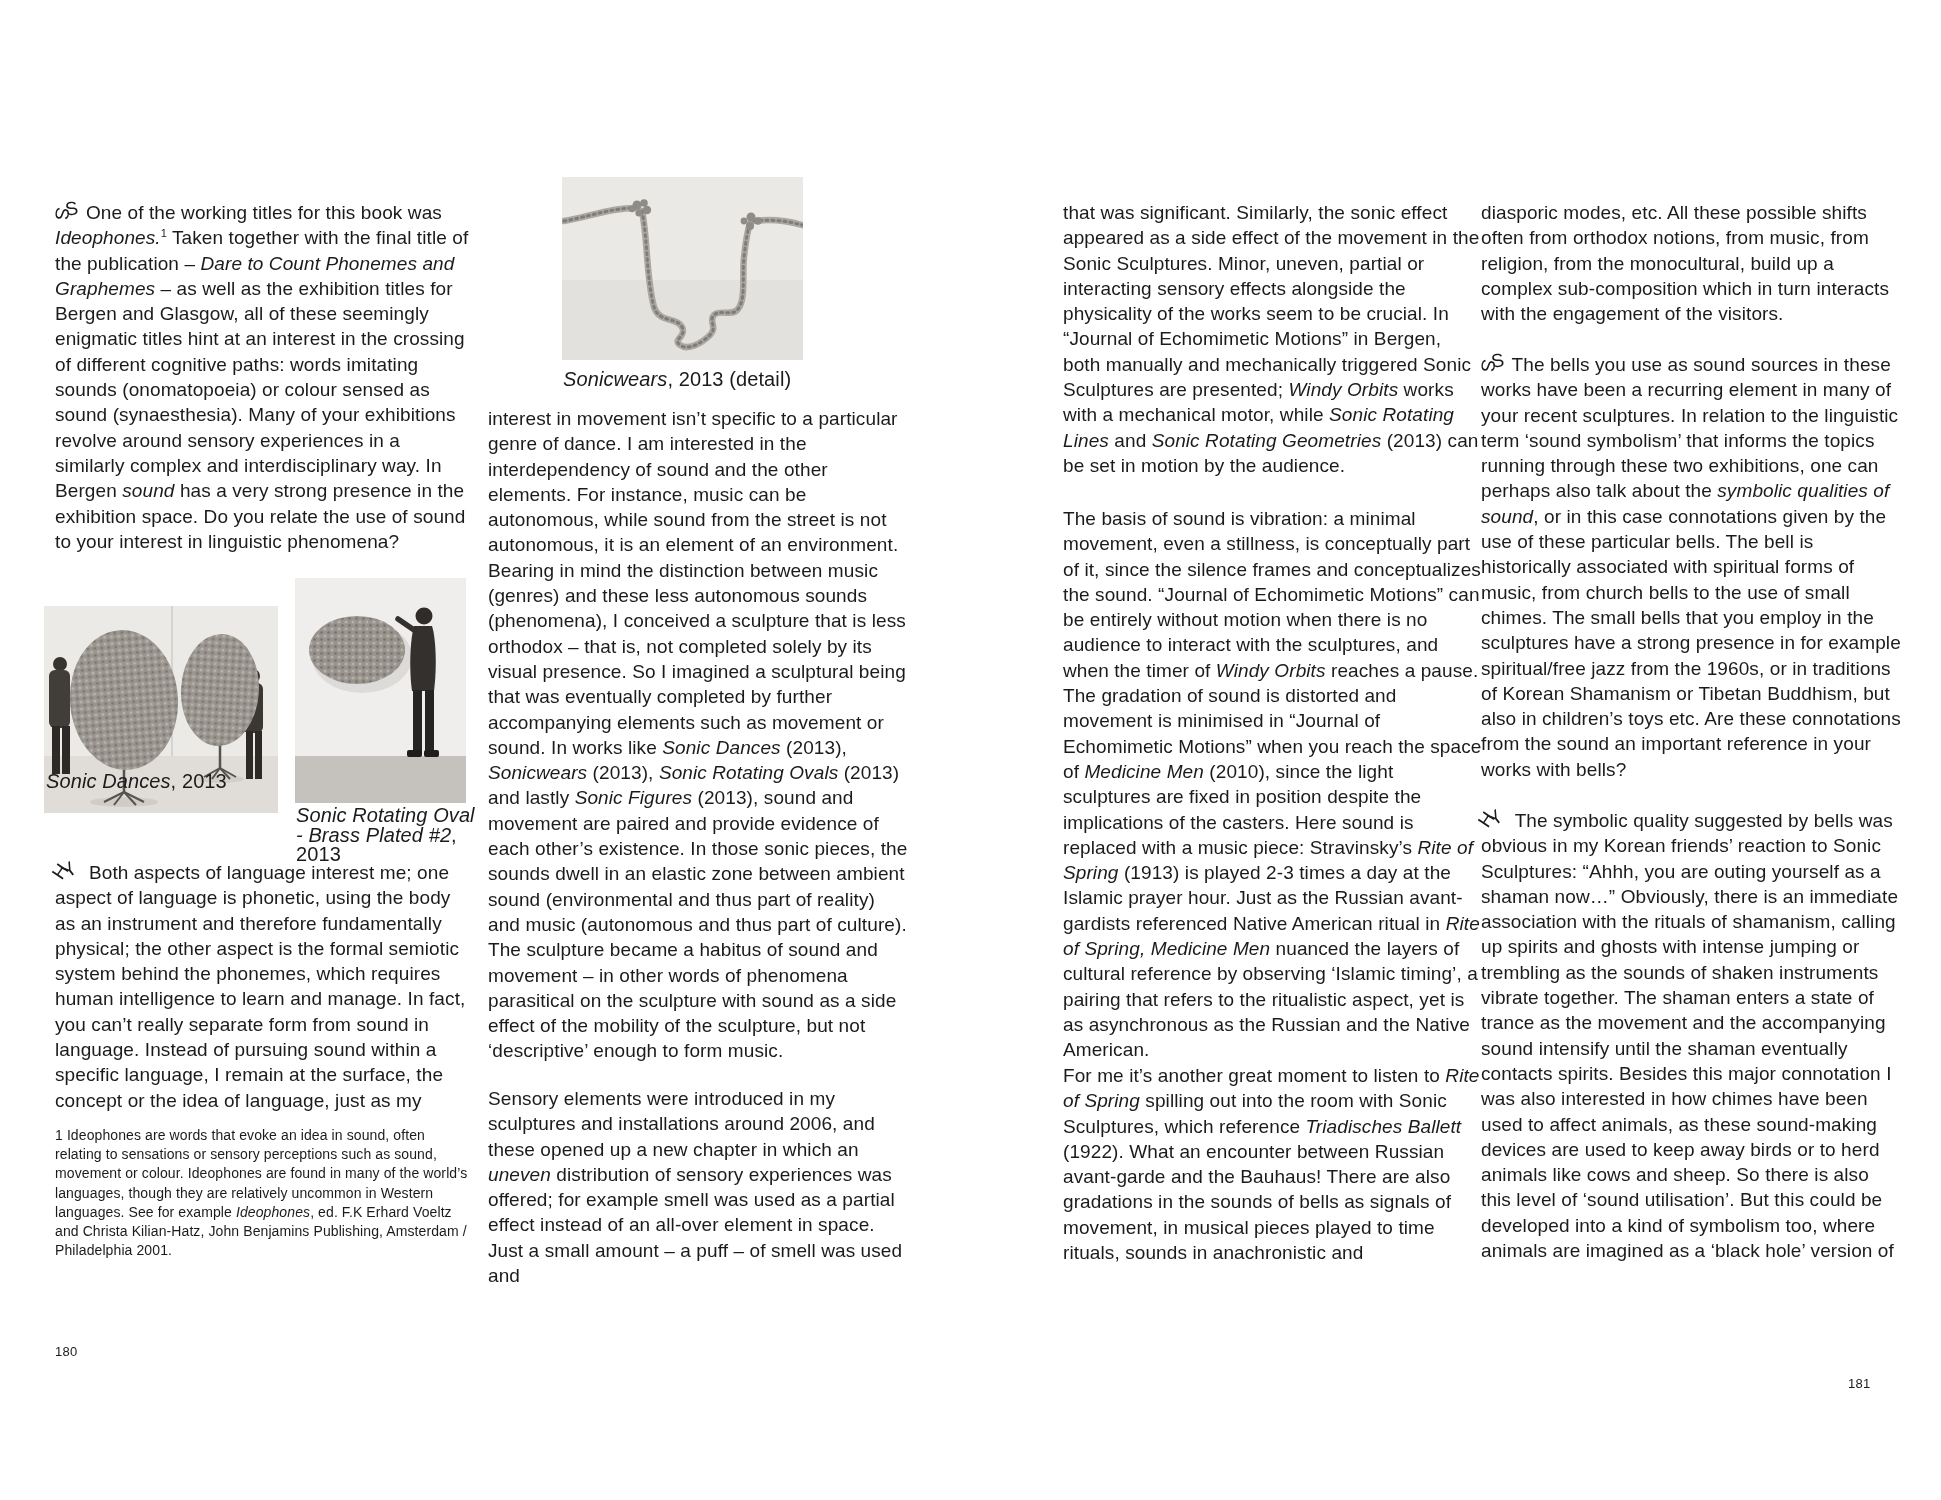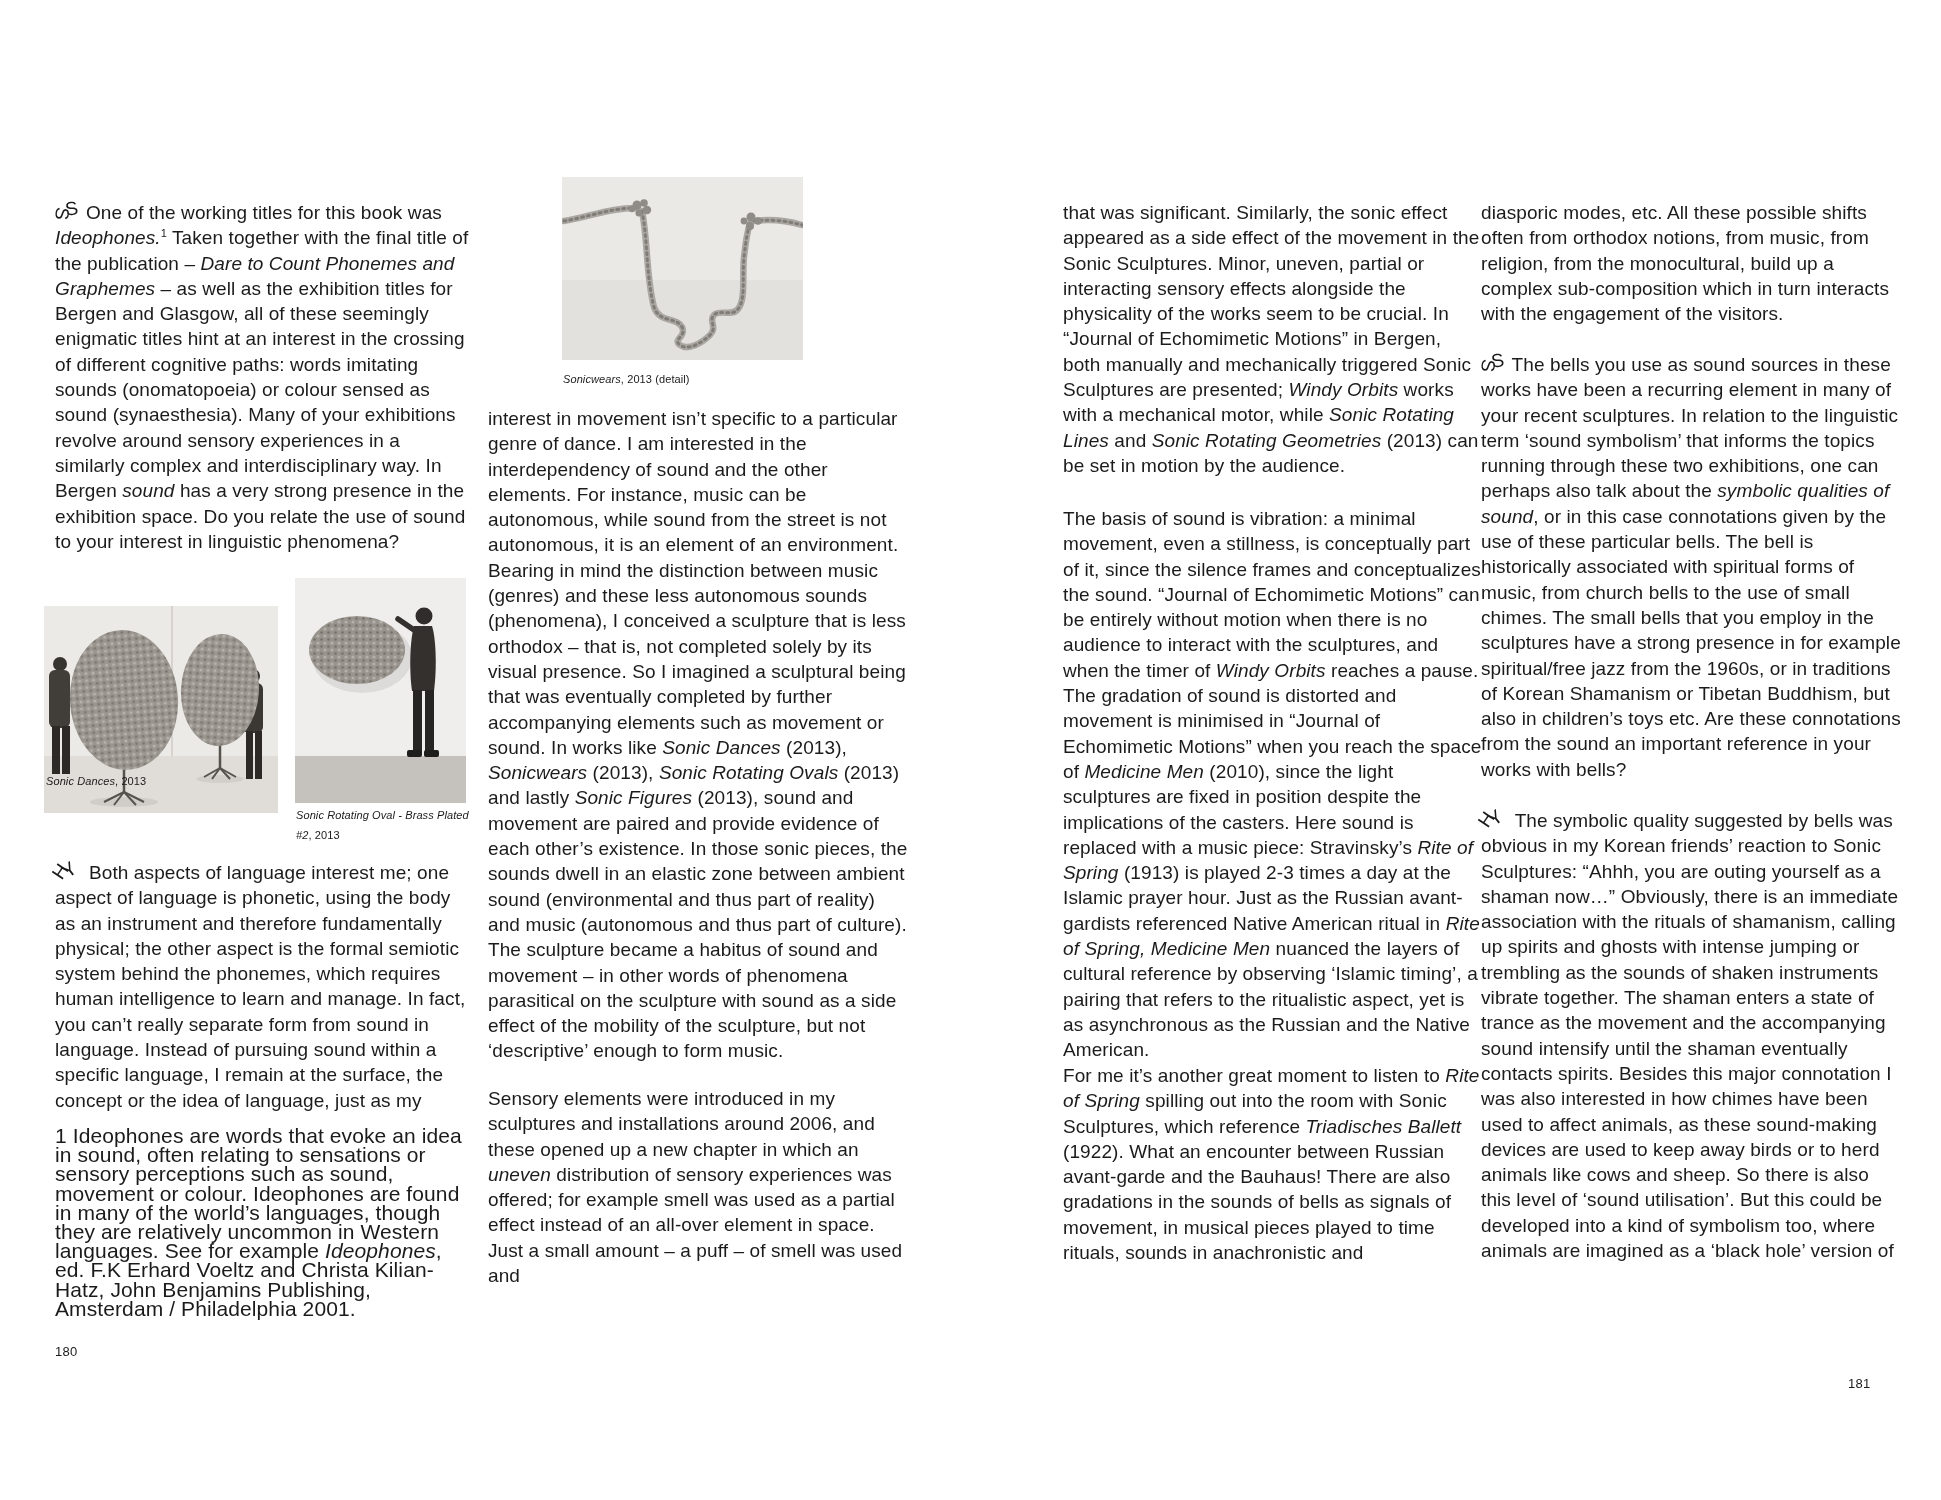--- a/index.html
+++ b/index.html
@@ -16,27 +16,27 @@
     position:absolute;
     font-size:19px;
     line-height:25.3px;
     letter-spacing:0.1px;
     margin:0;
   }
   .para i, .caption i { font-style:italic;margin-top:14px; }
   sup { font-size:11px; line-height:0; vertical-align:super; }
   .caption {
     position:absolute;
-    font-size:11px;
+    font-size:20px;
     line-height:19.5px;
     letter-spacing:0.1px;
   }
   .footnote {
     position:absolute;
-    font-size:21px;
+    font-size:14px;
     line-height:19.2px;
     letter-spacing:0.1px;
   }
   .pagenum { position:absolute; font-size:13px; letter-spacing:0.3px;text-align:right; }
   .fig { position:absolute; }
   .fig svg { display:block; }
   .mono { display:inline-block; white-space:nowrap; margin-right:2px; }
   .mono b { display:inline-block; font-weight:400; line-height:1; }
   .mono-ss .l0 { transform:rotate(97deg) translate(1px,-1px); }
   .mono-ss .l1 { transform:rotate(-10deg) translateY(-4px); margin-left:-2px; }

